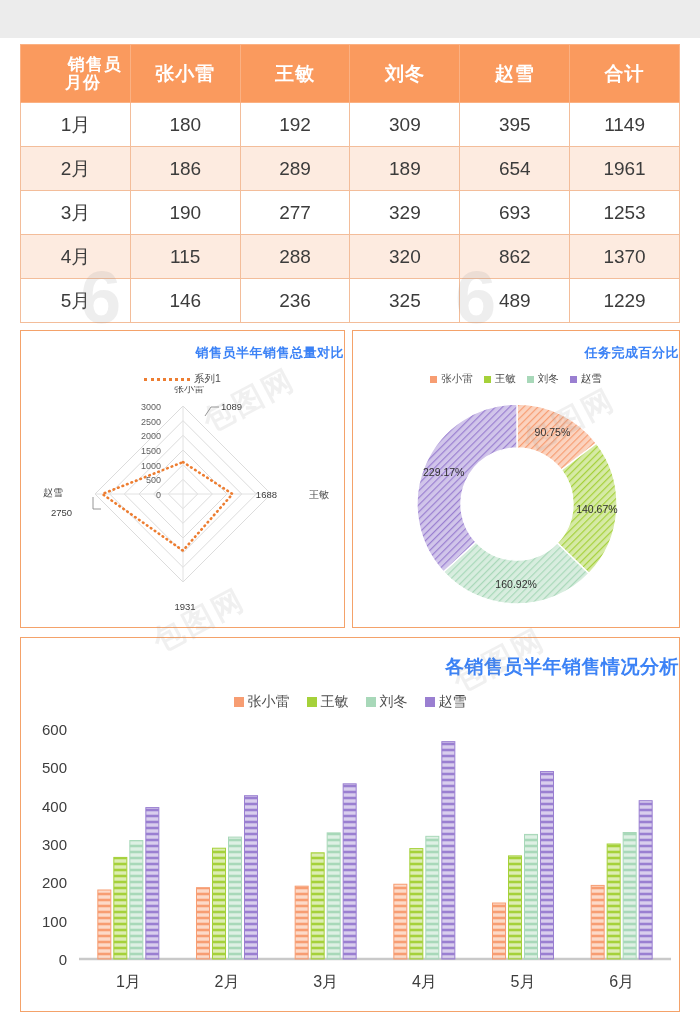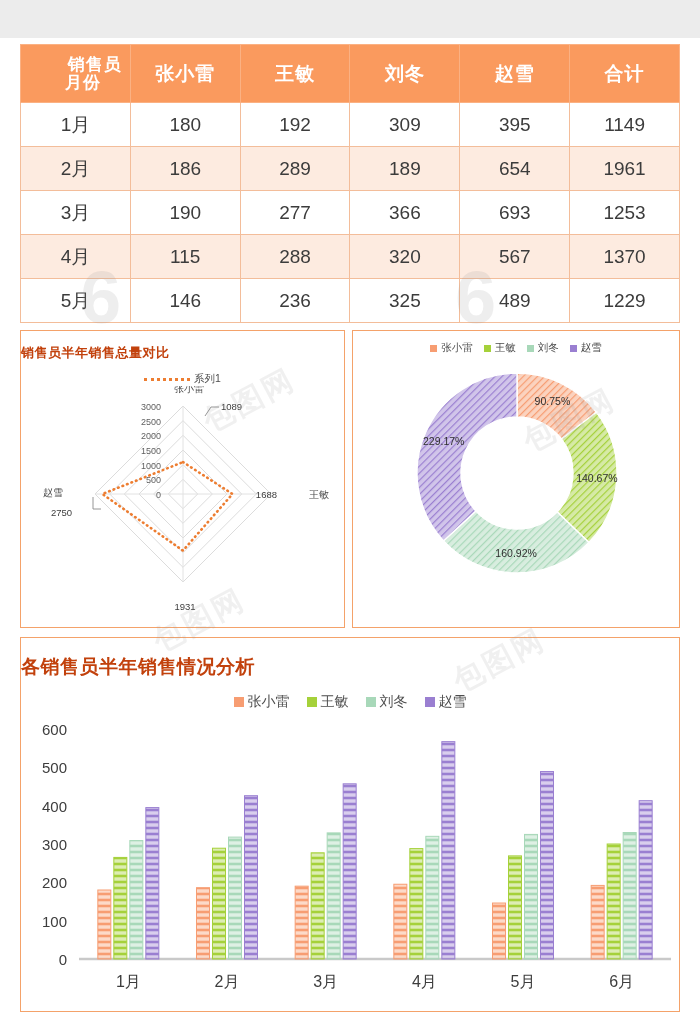--- a/index.html
+++ b/index.html
@@ -51,21 +51,21 @@
   table.data tbody tr.alt td { background: #fdebe0; }
   td.monthcell { font-size:18px; }
 
   
   .panel { position:absolute; border:1px solid #f4a26a; background:#fff; }
   #panel-radar { left:20px; top:330px; width:325px; height:298px; }
   #panel-donut { left:352px; top:330px; width:328px; height:298px; }
   #panel-bar   { left:20px; top:637px; width:660px; height:375px; }
 
   .chart-title {
-    text-align:left; font-weight:bold; color:#c2410c;
+    text-align:right; font-weight:bold; color:#3b82f6;
     font-size:13px; letter-spacing:.5px;
   }
   #panel-radar .chart-title, #panel-donut .chart-title { margin-top:13px; }
   #panel-bar .chart-title { margin-top:16px; font-size:19px; }
 
   .legend { display:flex; justify-content:center; align-items:center; gap:11px; }
   #panel-radar .legend { margin-top:10px; }
   #panel-donut .legend { margin-top:10px; }
   #panel-bar   .legend { margin-top:13px; gap:17px; }
   .legend .lgi { display:flex; align-items:center; gap:4px; font-size:10.5px; color:#4d4d4d; }
@@ -128,30 +128,30 @@
           <td>186</td>
           <td>289</td>
           <td>189</td>
           <td>654</td>
           <td>1961</td>
         </tr>
         <tr>
           <td class="monthcell">3月</td>
           <td>190</td>
           <td>277</td>
-          <td>366</td>
+          <td>329</td>
           <td>693</td>
           <td>1253</td>
         </tr>
         <tr class="alt">
           <td class="monthcell">4月</td>
           <td>115</td>
           <td>288</td>
           <td>320</td>
-          <td>567</td>
+          <td>862</td>
           <td>1370</td>
         </tr>
         <tr>
           <td class="monthcell">5月</td>
           <td>146</td>
           <td>236</td>
           <td>325</td>
           <td>489</td>
           <td>1229</td>
         </tr>
@@ -195,20 +195,21 @@
           <text x="256" y="112" font-size="9.5" fill="#3d3d3d" text-anchor="end" font-family="&quot;Liberation Sans&quot;, sans-serif">1688</text>
           <text x="164" y="224" font-size="9.5" fill="#3d3d3d" text-anchor="middle" font-family="&quot;Liberation Sans&quot;, sans-serif">1931</text>
           <text x="30" y="130" font-size="9.5" fill="#3d3d3d" text-anchor="start" font-family="&quot;Liberation Sans&quot;, sans-serif">2750</text>
           <path d="M 198 21 l -8 0 l -6 9" stroke="#8a8a8a" stroke-width="0.9" fill="none"></path>
           <path d="M 72 111 l 0 12 l 8 0" stroke="#8a8a8a" stroke-width="0.9" fill="none"></path>
         </svg>
     </div>
   </div>
 
   <div class="panel" id="panel-donut">
+    <div class="chart-title">任务完成百分比</div>
     <div class="legend">
       <span class="lgi">
         <span class="sw" style="background:#f79d72"></span>
         <span>张小雷</span>
       </span>
       <span class="lgi">
         <span class="sw" style="background:#a5d13a"></span>
         <span>王敏</span>
       </span>
       <span class="lgi">

